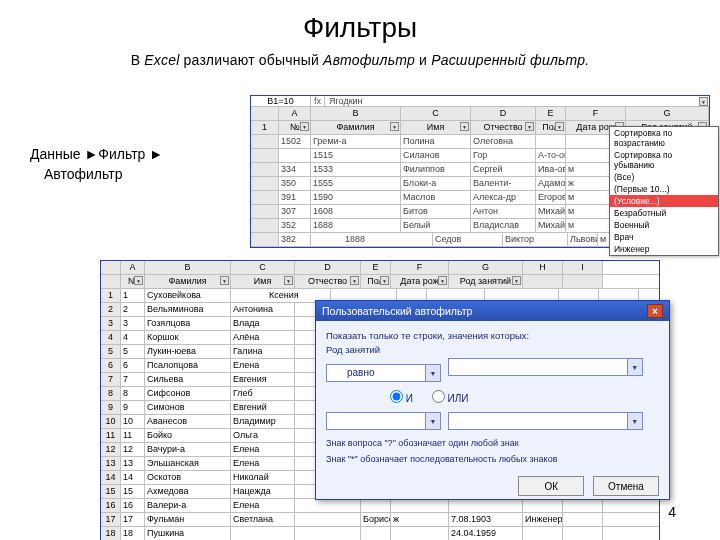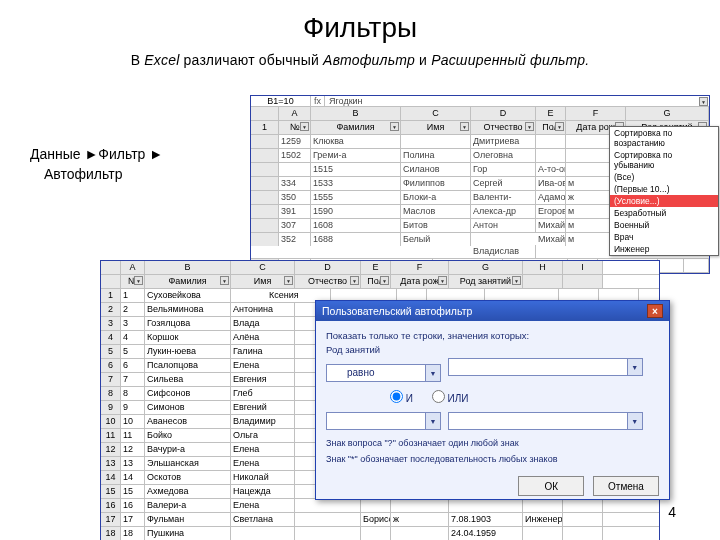--- a/index.html
+++ b/index.html
@@ -83,30 +83,20 @@
       <div class="cell hdr" style="width:90px"><span>Фамилия</span><span class="drop"></span></div>
       <div class="cell hdr" style="width:70px"><span>Имя</span><span class="drop"></span></div>
       <div class="cell hdr" style="width:65px"><span>Отчество</span><span class="drop"></span></div>
       <div class="cell hdr" style="width:30px"><span>Пол</span><span class="drop"></span></div>
       <div class="cell hdr" style="width:60px"><span>Дата рож</span><span class="drop"></span></div>
       <div class="cell hdr" style="flex:1"><span>Род занятий</span><span class="drop"></span></div>
     </div>
     <div id="back-rows">
         <div class="cell-row blur">
           <div class="cell hdr" style="width: 28px;"></div>
-          <div class="cell" style="width: 32px;">1259</div>
-          <div class="cell" style="width: 90px;">Клюква</div>
-          <div class="cell" style="width: 70px;"></div>
-          <div class="cell" style="width: 65px;">Дмитриева</div>
-          <div class="cell" style="width: 30px;"></div>
-          <div class="cell" style="width: 60px;"></div>
-          <div class="cell" style="flex: 1 1 0%;"></div>
-        </div>
-        <div class="cell-row blur">
-          <div class="cell hdr" style="width: 28px;"></div>
           <div class="cell" style="width: 32px;">1502</div>
           <div class="cell" style="width: 90px;">Греми-а</div>
           <div class="cell" style="width: 70px;">Полина</div>
           <div class="cell" style="width: 65px;">Олеговна</div>
           <div class="cell" style="width: 30px;"></div>
           <div class="cell" style="width: 60px;"></div>
           <div class="cell" style="flex: 1 1 0%;"></div>
         </div>
         <div class="cell-row blur">
           <div class="cell hdr" style="width: 28px;"></div>
@@ -161,21 +151,21 @@
           <div class="cell" style="width: 30px;">Михайлович</div>
           <div class="cell" style="width: 60px;">м</div>
           <div class="cell" style="flex: 1 1 0%;"></div>
           <div class="cell" style="flex: 1 1 0%;"></div>
         </div>
         <div class="cell-row blur">
           <div class="cell hdr" style="width: 28px;"></div>
           <div class="cell" style="width: 32px;">352</div>
           <div class="cell" style="width: 90px;">1688</div>
           <div class="cell" style="width: 70px;">Белый</div>
-          <div class="cell" style="width: 65px; margin-top: 12px;">Владислав</div>
+          <div class="cell" style="width: 65px;">Владислав</div>
           <div class="cell" style="width: 30px;">Михайлович</div>
           <div class="cell" style="width: 60px;">м</div>
           <div class="cell" style="flex: 1 1 0%;"></div>
           <div class="cell" style="flex: 1 1 0%;"></div>
         </div>
         <div class="cell-row blur">
           <div class="cell hdr" style="width: 28px;"></div>
           <div class="cell" style="width: 32px;">382</div>
           <div class="cell" style="width: 90px; margin-left: 32px;">1888</div>
           <div class="cell" style="width: 70px;">Седов</div>

